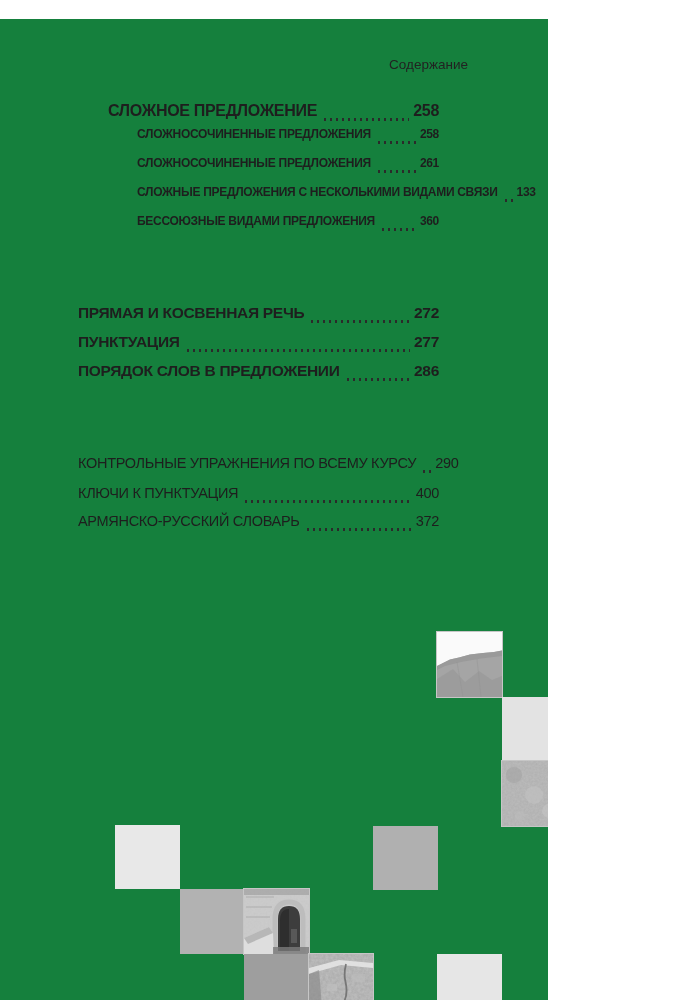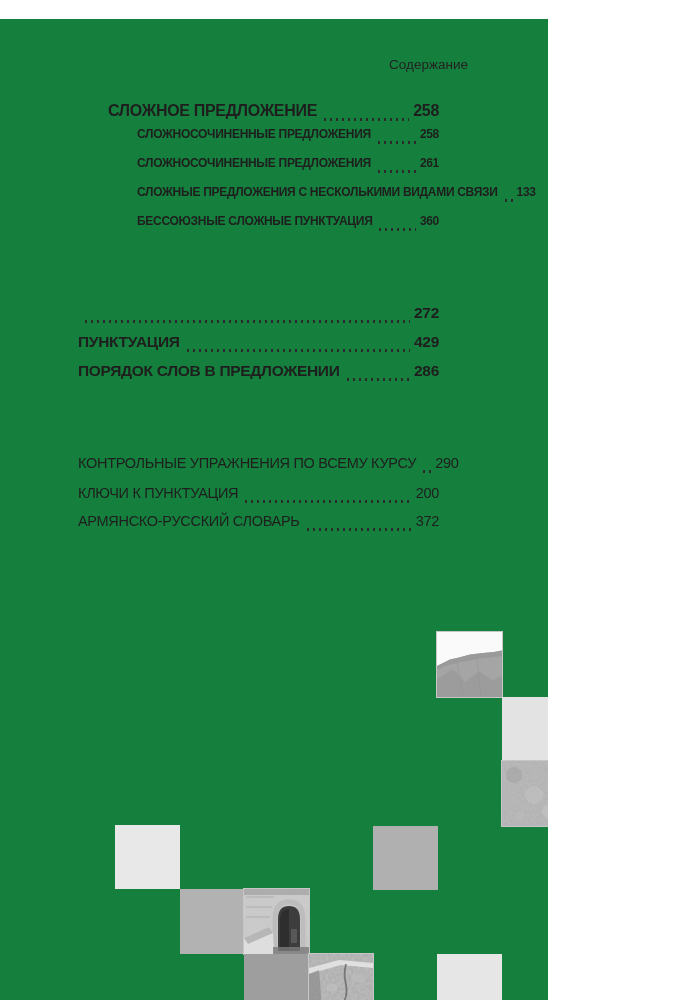--- a/index.html
+++ b/index.html
@@ -51,49 +51,50 @@
     <span>СЛОЖНОСОЧИНЕННЫЕ ПРЕДЛОЖЕНИЯ</span>
     <span class="leader"></span>
     <span class="pg">261</span>
   </div>
   <div class="row lvl2" style="top:163px">
     <span>СЛОЖНЫЕ ПРЕДЛОЖЕНИЯ С НЕСКОЛЬКИМИ ВИДАМИ СВЯЗИ</span>
     <span class="leader"></span>
     <span class="pg">133</span>
   </div>
   <div class="row lvl2" style="top:192px">
-    <span>БЕССОЮЗНЫЕ СЛОЖНЫЕ ПУНКТУАЦИЯ</span>
+    <span>БЕССОЮЗНЫЕ ВИДАМИ ПРЕДЛОЖЕНИЯ</span>
     <span class="leader"></span>
     <span class="pg">360</span>
   </div>
 
   <div class="row lvlB" style="top:284px">
+    <span>ПРЯМАЯ И КОСВЕННАЯ РЕЧЬ</span>
     <span class="leader"></span>
     <span class="pg">272</span>
   </div>
   <div class="row lvlB" style="top:313px">
     <span>ПУНКТУАЦИЯ</span>
     <span class="leader"></span>
-    <span class="pg">429</span>
+    <span class="pg">277</span>
   </div>
   <div class="row lvlB" style="top:342px">
     <span>ПОРЯДОК СЛОВ В ПРЕДЛОЖЕНИИ</span>
     <span class="leader"></span>
     <span class="pg">286</span>
   </div>
 
   <div class="row lvlC" style="top:434px">
     <span>КОНТРОЛЬНЫЕ УПРАЖНЕНИЯ ПО ВСЕМУ КУРСУ</span>
     <span class="leader"></span>
     <span class="pg">290</span>
   </div>
   <div class="row lvlC" style="top:464px">
     <span>КЛЮЧИ К ПУНКТУАЦИЯ</span>
     <span class="leader"></span>
-    <span class="pg">200</span>
+    <span class="pg">400</span>
   </div>
   <div class="row lvlC" style="top:492px">
     <span>АРМЯНСКО-РУССКИЙ СЛОВАРЬ</span>
     <span class="leader"></span>
     <span class="pg">372</span>
   </div>
 
   <div class="tile photo" style="left:437px;top:613px;width:65px;height:65px">
     <svg viewBox="0 0 65 65">
       <rect width="65" height="65" fill="#fafafa"></rect>

